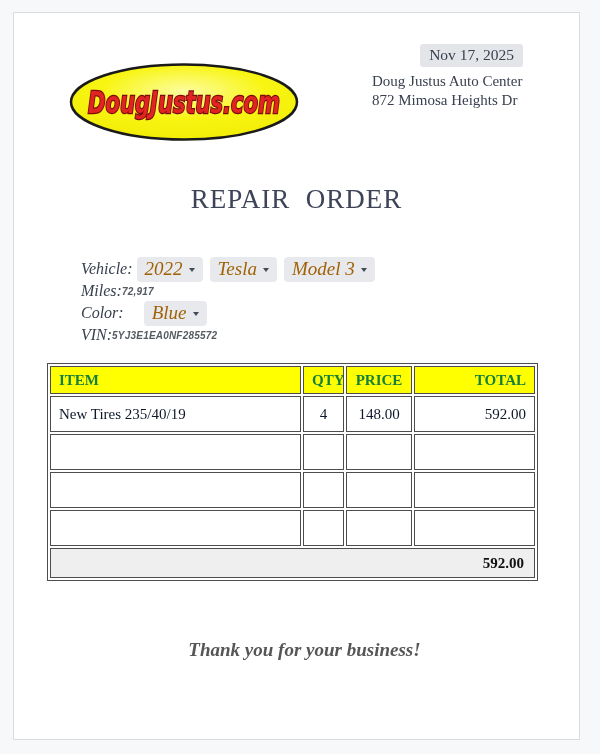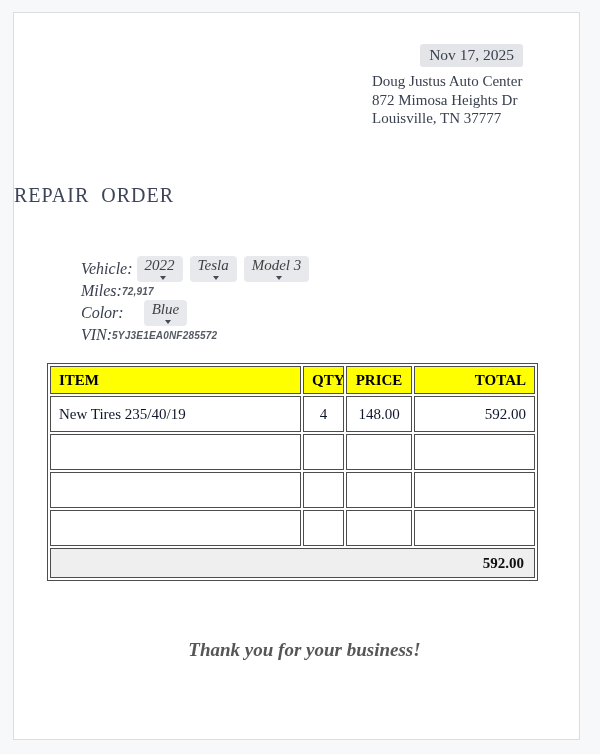--- a/index.html
+++ b/index.html
@@ -24,39 +24,39 @@
   .address {
     position: absolute; left: 358px; top: 59px;
     font-size: 15px;
     line-height: 18.5px;
     color: #39404f;
   }
   .logo { position: absolute; left: 54px; top: 49px; width: 232px; height: 80px; }
   
   .title {
     position: absolute; top: 171px; left: 0; right: 0;
-    font-size: 20px;
+    text-align: center;
+    font-size: 27px;
     font-weight: normal;
     letter-spacing: 1px;
     color: #3d4458;
     white-space: pre;
   }
   
   .vehicle { position: absolute; left: 67px; top: 245px; font-size: 16px; color: #39404f; font-style: italic; }
   .vrow { height: 22px; display: flex; align-items: center; white-space: pre; }
   .pill {
     display: inline-flex; align-items: center;
     background: #e7e9ec;
     border-radius: 4px;
     padding: 1px 8px 2px;
     margin-right: 7px;
-    font-size: 15px;
-    color: #404040;
+    font-size: 19px;
+    color: #a16207;
     cursor: pointer;
-    flex-direction: column;
   }
   .pill .caret {
     display: inline-block;
     width: 0; height: 0;
     border-left: 3.5px solid transparent;
     border-right: 3.5px solid transparent;
     border-top: 4.5px solid #444a55;
     margin-left: 6px;
     margin-top: 2px;
   }
@@ -72,21 +72,21 @@
     background: #ffffff;
     table-layout: fixed;
     font-size: 15px;
   }
   .order-table th, .order-table td {
     border: 1px solid #4d4d4d;
     padding: 0 8px;
     overflow: hidden;
   }
   .order-table thead tr { height: 28px; }
-  .order-table thead th { background: #ffff00; color: #000000; font-weight: bold; }
+  .order-table thead th { background: #ffff00; color: #15803d; font-weight: bold; }
   .th-item { text-align: left; }
   .th-qty { text-align: center; margin-top: 21px; }
   .th-price { text-align: center; margin-left: 32px; }
   .th-total { text-align: right; }
   .order-table tbody tr { height: 36px; }
   .order-table tbody td { color: #0f172a; }
   .td-qty, .td-price { text-align: center; }
   .td-total { text-align: right; }
   .order-table tfoot tr { height: 30px; }
   .order-table tfoot td {
@@ -109,23 +109,35 @@
 </head>
 <body>
 
 <div class="card">
 
   <div class="date-pill">Nov 17, 2025</div>
 
   <div class="address">
     <div>Doug Justus Auto Center</div>
     <div>872 Mimosa Heights Dr</div>
-    <div>Louisville, TN 37777</div>
   </div>
 
+  <div class="logo">
+    <svg width="232" height="80" viewBox="0 0 232 80">
+      <defs>
+        <radialGradient id="lg" cx="50%" cy="36%" r="80%">
+          <stop offset="0%" stop-color="#fdfda0"></stop>
+          <stop offset="45%" stop-color="#f8f513"></stop>
+          <stop offset="100%" stop-color="#efe900"></stop>
+        </radialGradient>
+      </defs>
+      <ellipse cx="116" cy="40" rx="113" ry="37.5" fill="url(#lg)" stroke="#1a1a1a" stroke-width="2.5"></ellipse>
+      <text x="116" y="51" text-anchor="middle" textLength="192" lengthAdjust="spacingAndGlyphs" font-family="'DejaVu Sans', sans-serif" font-size="30" font-weight="bold" font-style="italic" fill="#e02422" stroke="#7c0b0b" stroke-width="2.4" paint-order="stroke fill">DougJustus.com</text>
+    </svg>
+  </div>
 
   <h1 class="title">REPAIR  ORDER</h1>
 
   <div class="vehicle">
     <div class="vrow">
       <span>Vehicle: </span>
       <span class="pill">
         <span>2022</span>
         <span class="caret"></span>
       </span>

